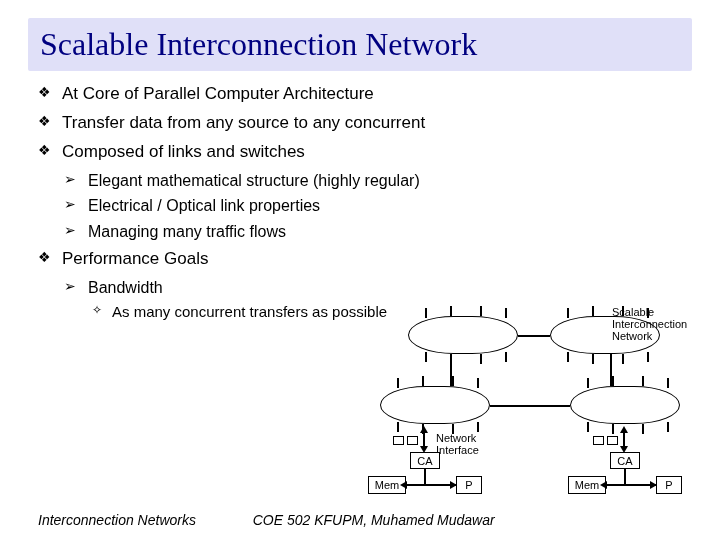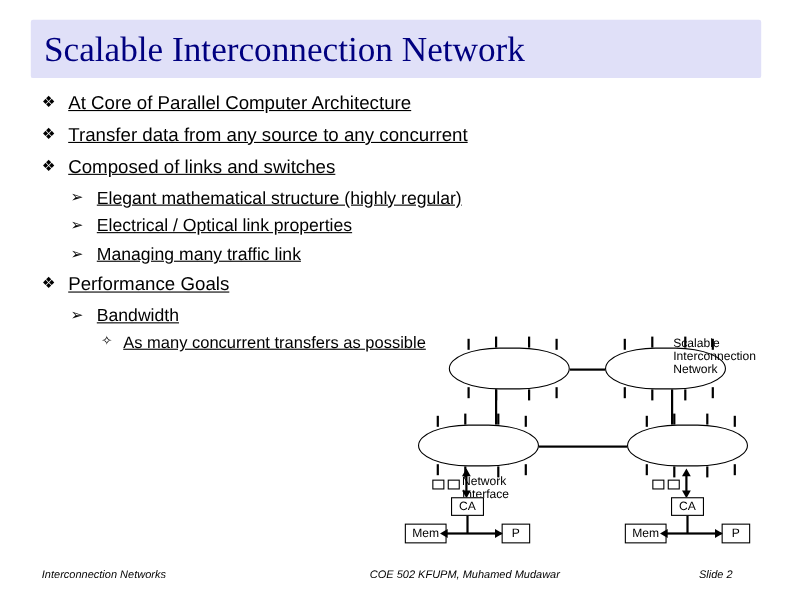--- a/index.html
+++ b/index.html
@@ -16,21 +16,20 @@
     color: #000080;
     background: #e0e0f8;
     padding: 8px 12px;
     margin: 18px 28px 12px 28px;
     border-radius: 2px;
   }
   .content {
     padding: 0 38px;
     font-size: 17px;
     line-height: 1.35;
-    text-decoration: underline;
   }
   .bullet1 {
     margin: 5px 0 6px 0;
     position: relative;
     padding-left: 24px;
   }
   .bullet1::before {
     content: "❖";
     position: absolute; left: 0; top: 0;
     font-size: 14px;
@@ -52,29 +51,29 @@
     padding-left: 20px;
     font-size: 15px;
   }
   .bullet3::before {
     content: "✧";
     position: absolute; left: 0; top: 0;
     font-size: 12px;
   }
   .footer {
     position: absolute;
-    bottom: 12px; left: 0; right: 16px;
+    bottom: 12px; left: 0; right: 0;
     display: flex;
-    font-size: 10px;
+    font-size: 14px;
     font-style: italic;
     padding: 0 38px;
     margin-top: 14px;
   }
   .footer-l { flex: 1; text-align: left; }
-  .footer-c { flex: 2; text-align: right; }
+  .footer-c { flex: 2; text-align: left; }
   .footer-r { flex: 1; text-align: right; }
 
   .diagram {
     position: absolute;
     right: 40px;
     top: 316px;
     width: 290px;
     height: 180px;
   }
   .cloud {
@@ -151,21 +150,21 @@
 <body>
 
 <div class="title">Scalable Interconnection Network</div>
 
 <div class="content">
   <div class="bullet1">At Core of Parallel Computer Architecture</div>
   <div class="bullet1">Transfer data from any source to any concurrent</div>
   <div class="bullet1">Composed of links and switches</div>
   <div class="bullet2">Elegant mathematical structure (highly regular)</div>
   <div class="bullet2">Electrical / Optical link properties</div>
-  <div class="bullet2">Managing many traffic link</div>
+  <div class="bullet2">Managing many traffic flows</div>
   <div class="bullet1">Performance Goals</div>
   <div class="bullet2">Bandwidth</div>
   <div class="bullet3">As many concurrent transfers as possible</div>
 </div>
 
 <div class="diagram">
 
   <div class="cloud" style="left:18px; top:0;"></div>
   <div class="cloud" style="left:160px; top:0;"></div>
 
@@ -214,21 +213,21 @@
   <div class="cloud-line" style="left:222px; top:108px; height:10px;"></div>
   <div class="cloud-line" style="left:252px; top:108px; height:10px;"></div>
   <div class="cloud-line" style="left:277px; top:106px; height:10px;"></div>
 
   <div class="arrow v" style="left:33px; top:116px; height:18px;"></div>
   <div class="ahead-u" style="left:30px; top:110px;"></div>
   <div class="ahead-d" style="left:30px; top:130px;"></div>
 
   <div class="chip" style="left:3px; top:120px;"></div>
   <div class="chip" style="left:17px; top:120px;"></div>
-  <div class="dlabel" style="left:30px; top:116px; width:52px;">Network Interface</div>
+  <div class="dlabel" style="left:46px; top:116px; width:52px;">Network Interface</div>
 
   <div class="box" style="left:20px; top:136px; width:30px; height:17px;">CA</div>
 
   <div class="box" style="left:-22px; top:160px; width:38px; height:18px;">Mem</div>
   <div class="box" style="left:66px; top:160px; width:26px; height:18px;">P</div>
 
   <div class="arrow h" style="left:16px; top:168px; width:50px;"></div>
   <div class="arrow v" style="left:34px; top:153px; height:16px;"></div>
   <div class="ahead-l" style="left:10px; top:165px;"></div>
   <div class="ahead-r" style="left:60px; top:165px;"></div>
@@ -243,14 +242,13 @@
   <div class="box" style="left:266px; top:160px; width:26px; height:18px;">P</div>
   <div class="arrow h" style="left:216px; top:168px; width:50px;"></div>
   <div class="arrow v" style="left:234px; top:153px; height:16px;"></div>
   <div class="ahead-l" style="left:210px; top:165px;"></div>
   <div class="ahead-r" style="left:260px; top:165px;"></div>
 </div>
 
 <div class="footer">
   <div class="footer-l">Interconnection Networks</div>
   <div class="footer-c">COE 502 KFUPM, Muhamed Mudawar</div>
-  <div class="footer-r">Slide 2</div>
 </div>
 
 </body></html>

